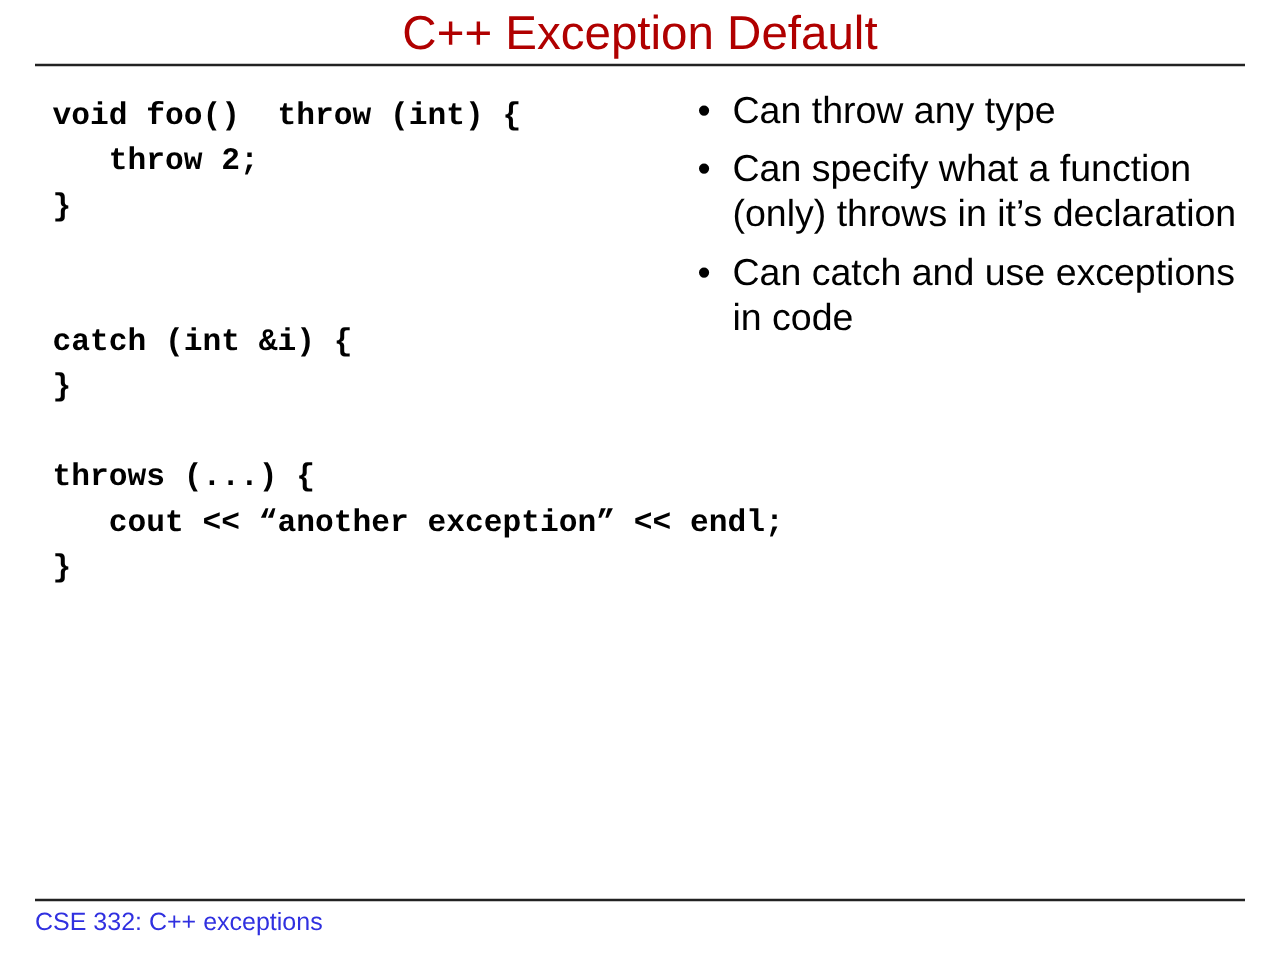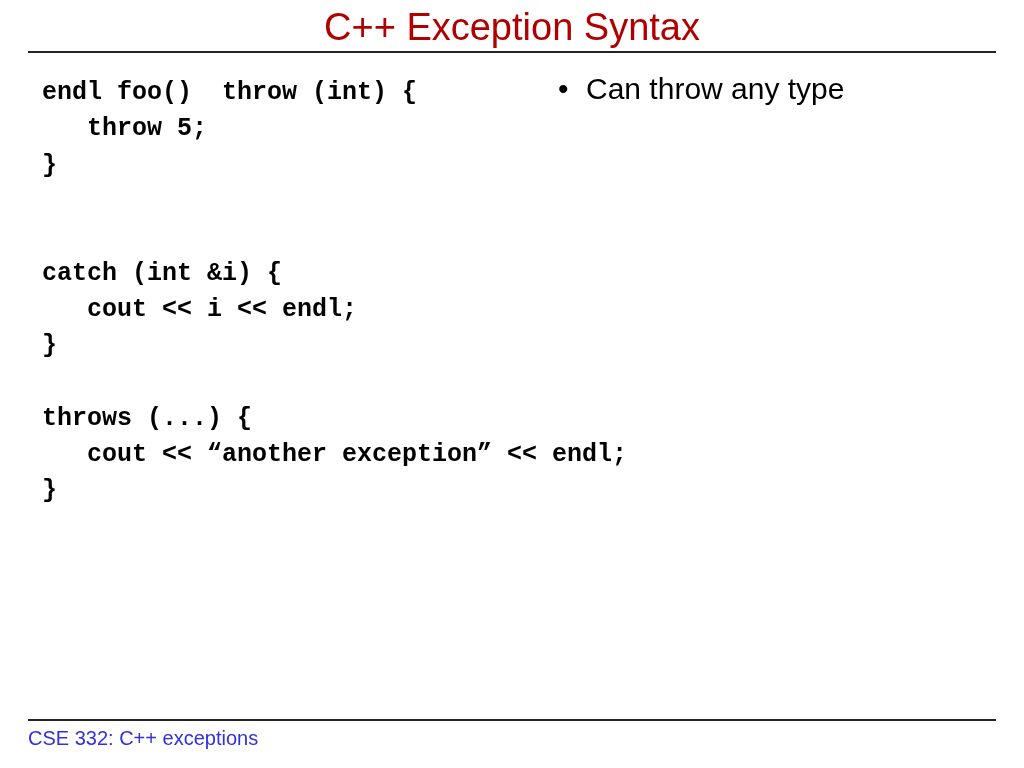--- a/index.html
+++ b/index.html
@@ -15,42 +15,43 @@
   .bullets ul { list-style: none; }
   .bullets li { font-size: 30px; line-height: 1.22; color: #000; margin-bottom: 10px; padding-left: 28px; position: relative; }
   .bullets li::before { content: "•"; position: absolute; left: 0; top: 0; font-size: 30px; }
   .footer-wrap { position: absolute; left: 28px; right: 28px; bottom: 18px; }
   .footer-text { color: #3030e0; font-size: 20px; padding-top: 6px; }
 </style>
 </head>
 <body>
 
 <div class="slide">
-  <div class="title">C++ Exception Syntax</div>
+  <div class="title">C++ Exception Default</div>
   <hr class="hr">
   <div class="content">
 
     <div class="code">
-      <div class="code-line">endl foo()  throw (int) {</div>
-      <div class="code-line">   throw 5;</div>
+      <div class="code-line">void foo()  throw (int) {</div>
+      <div class="code-line">   throw 2;</div>
       <div class="code-line">}</div>
       <div class="code-gap"></div>
       <div class="code-gap"></div>
       <div class="code-line">catch (int &amp;i) {</div>
-      <div class="code-line">   cout &lt;&lt; i &lt;&lt; endl;</div>
       <div class="code-line">}</div>
       <div class="code-gap"></div>
       <div class="code-line">throws (...) {</div>
       <div class="code-line">   cout &lt;&lt; “another exception” &lt;&lt; endl;</div>
       <div class="code-line">}</div>
     </div>
 
     <div class="bullets">
       <ul>
         <li>Can throw any type</li>
+        <li>Can specify what a function (only) throws in it’s declaration</li>
+        <li>Can catch and use exceptions in code</li>
       </ul>
     </div>
 
   </div>
 
   <div class="footer-wrap">
     <hr class="hr">
     <div class="footer-text">CSE 332: C++ exceptions</div>
   </div>
 </div>

